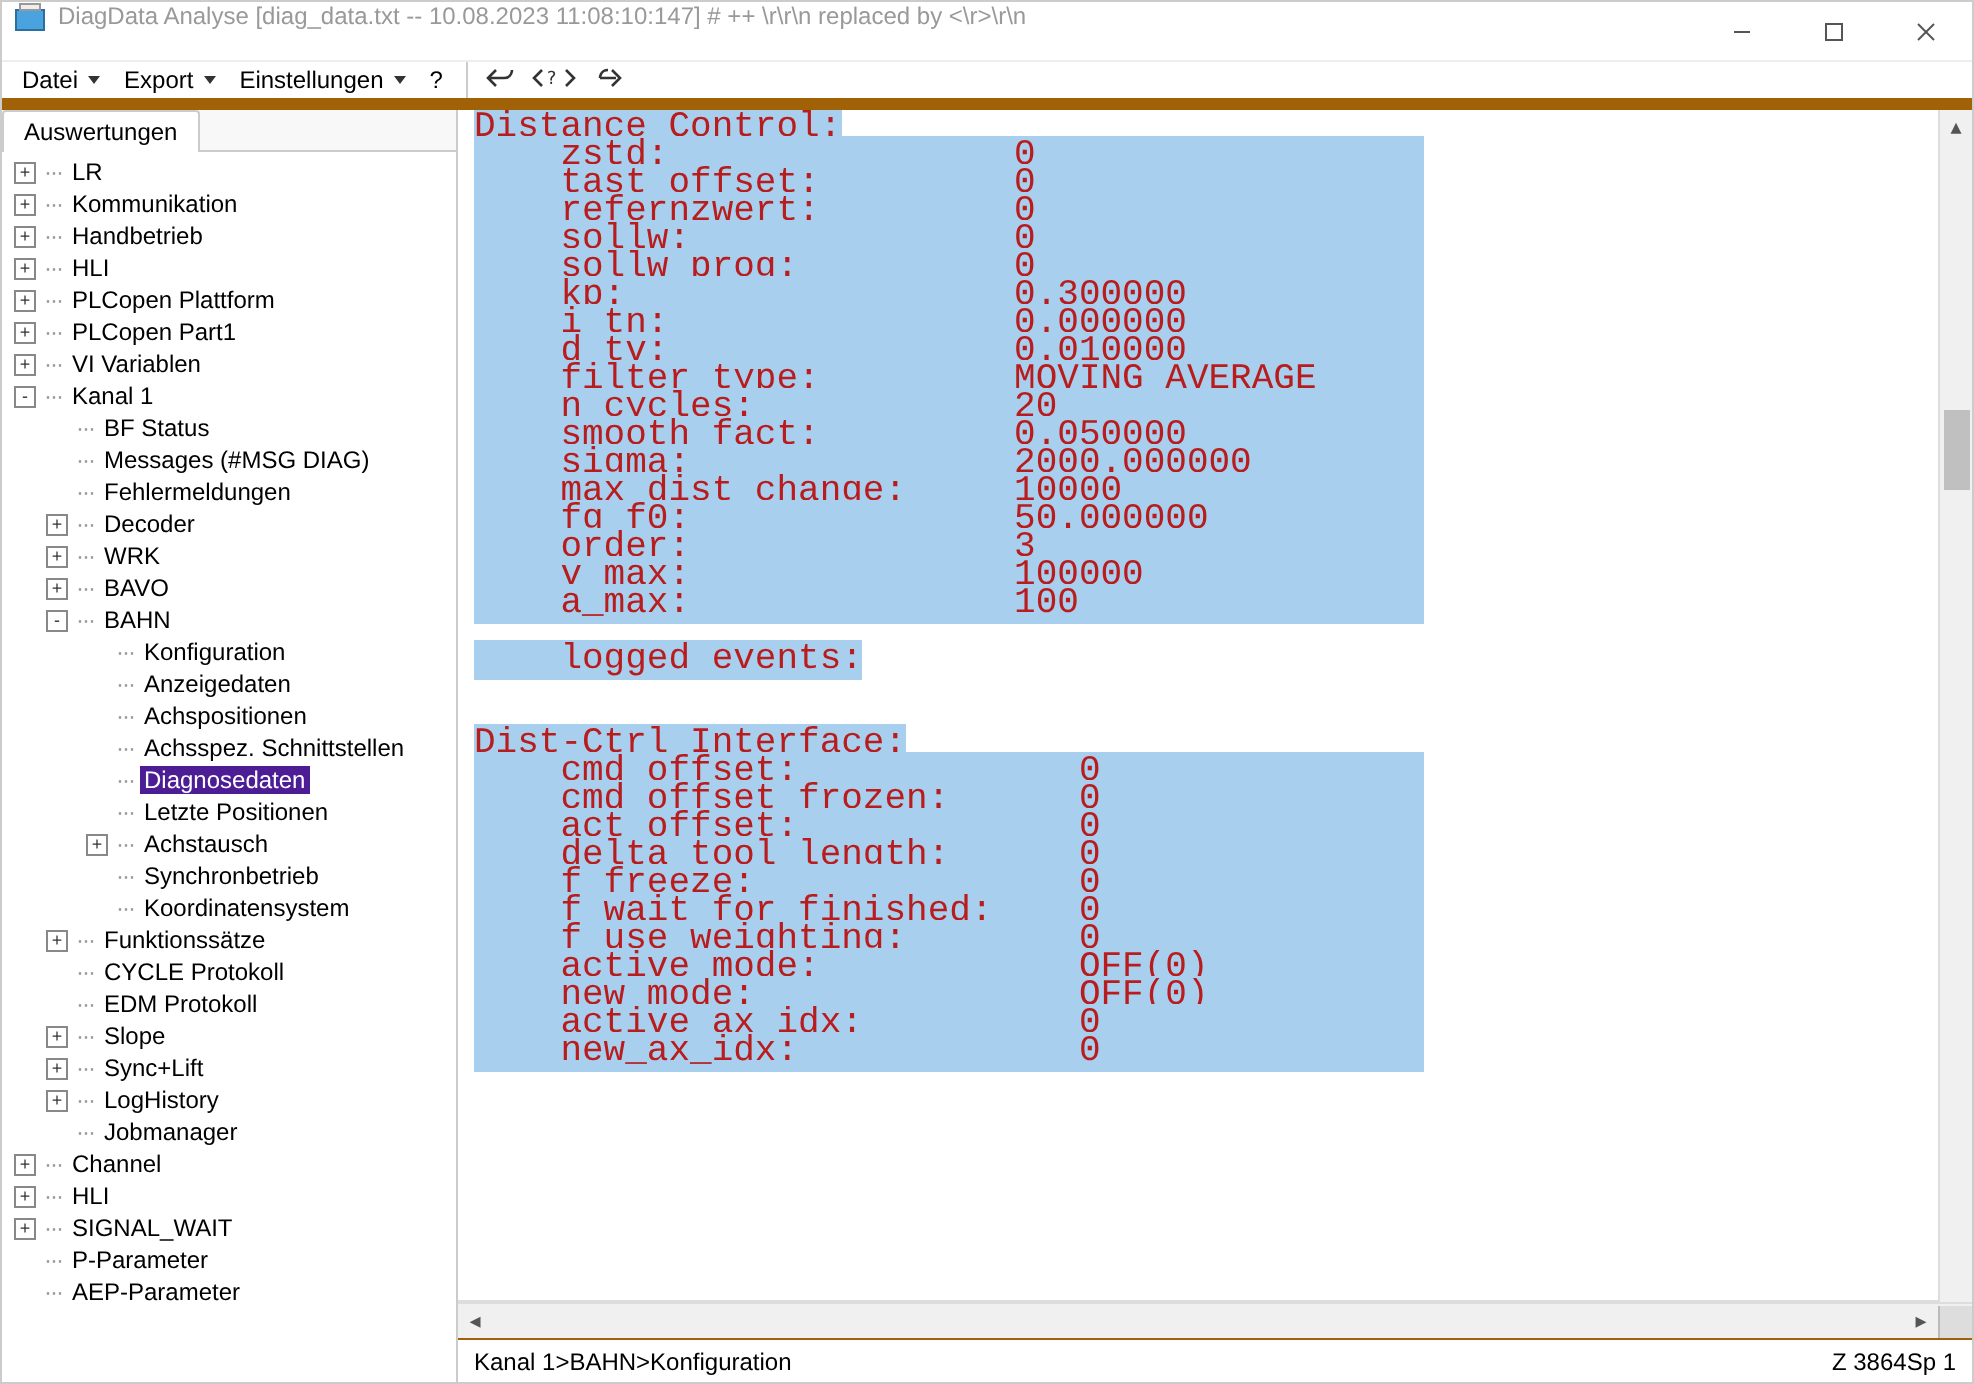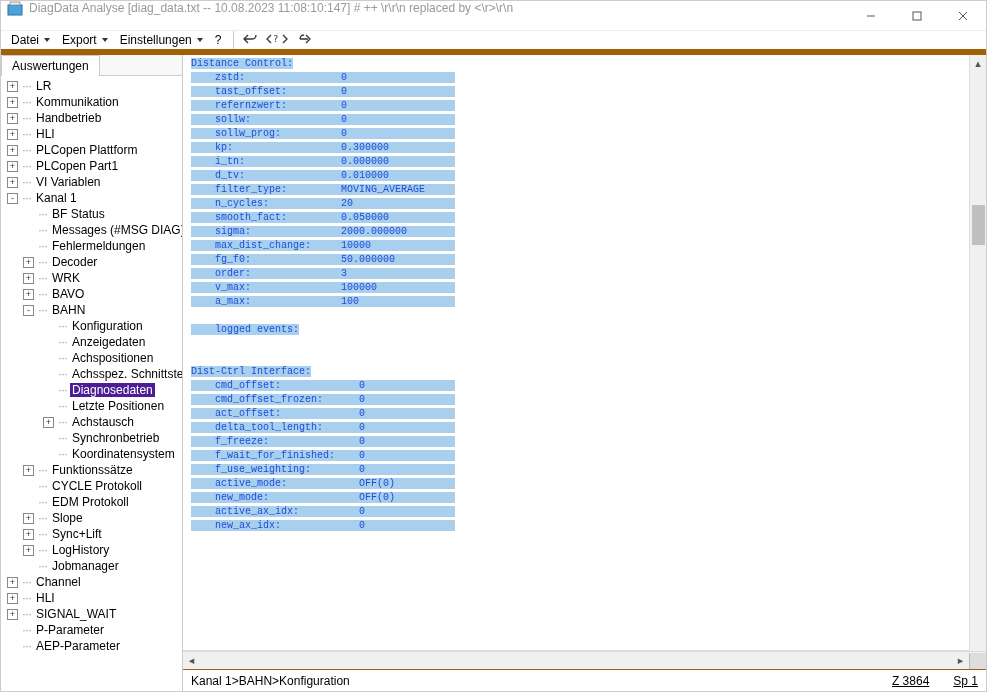--- a/index.html
+++ b/index.html
@@ -64,21 +64,21 @@
     border-right: 3px solid transparent;
     border-top: 4px solid #333;
     margin-left: 3px;
   }
   
   .main {
     display: flex;
     height: calc(100% - 30px - 24px);
   }
   .left-panel {
-    width: 182px;
+    width: 228px;
     border-right: 1px solid #ccc;
     display: flex;
     flex-direction: column;
     overflow: hidden;
   }
   .left-tabs-top {
     display: flex;
     border-bottom: 1px solid #ccc;
     background: #f8f8f8;
   }
@@ -160,25 +160,25 @@
   }
   .editor-wrap {
     flex: 1;
     overflow: auto;
     background: #fff;
     position: relative;
     border-bottom: 1px solid #ddd;
   }
   .editor {
     font-family: Consolas, "Courier New", monospace;
-    font-size: 10px;
+    font-size: 18px;
     line-height: 14px;
     white-space: pre;
     padding: 2px 8px 40px 8px;
-    color: #1d4ed8;
+    color: #b91c1c;
   }
   .hl {
     background: #a8cfee;
   }
   .hscroll {
     height: 18px;
     border-top: 1px solid #ddd;
     background: #f0f0f0;
     display: flex;
     align-items: center;
@@ -199,22 +199,20 @@
     height: 22px;
     border-top: 1px solid #a16207;
     display: flex;
     align-items: center;
     padding: 0 8px;
     gap: 20px;
   }
   .statusbar .right {
     margin-left: auto;
     display: flex;
-    gap: 24px;
-    text-decoration: underline;
   }
   
   .vscroll {
     position: absolute;
     right: 0; top: 0;
     width: 17px;
     height: calc(100% - 40px);
     background: #f0f0f0;
     border-left: 1px solid #ddd;
   }

